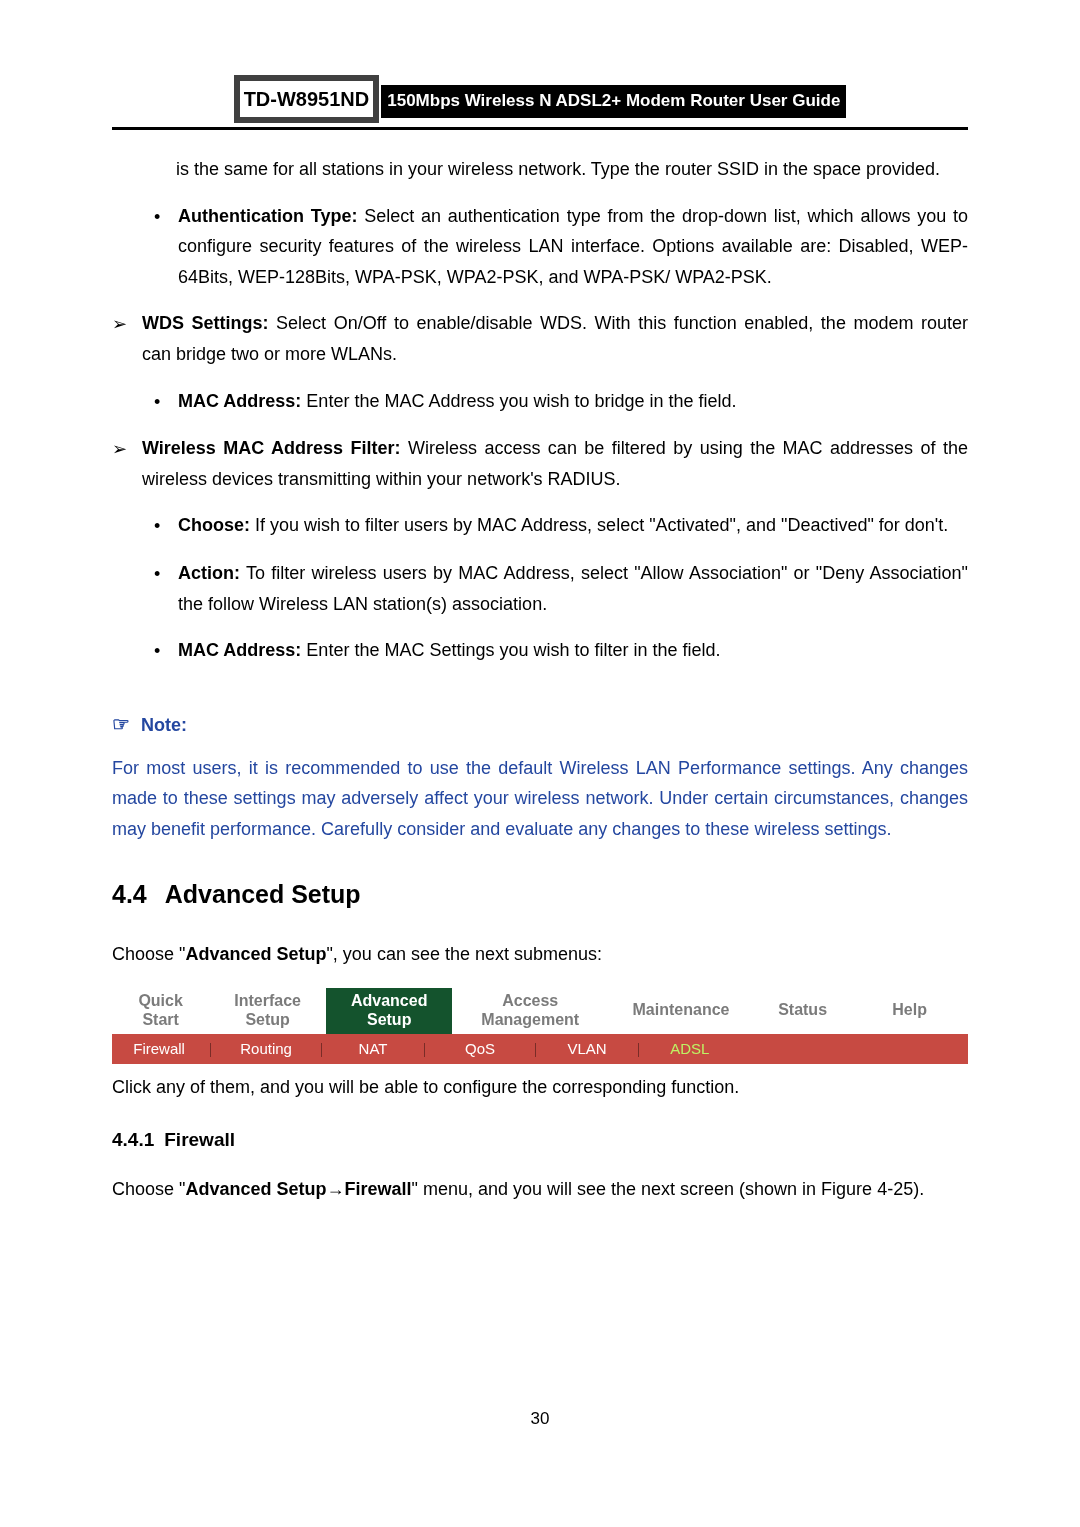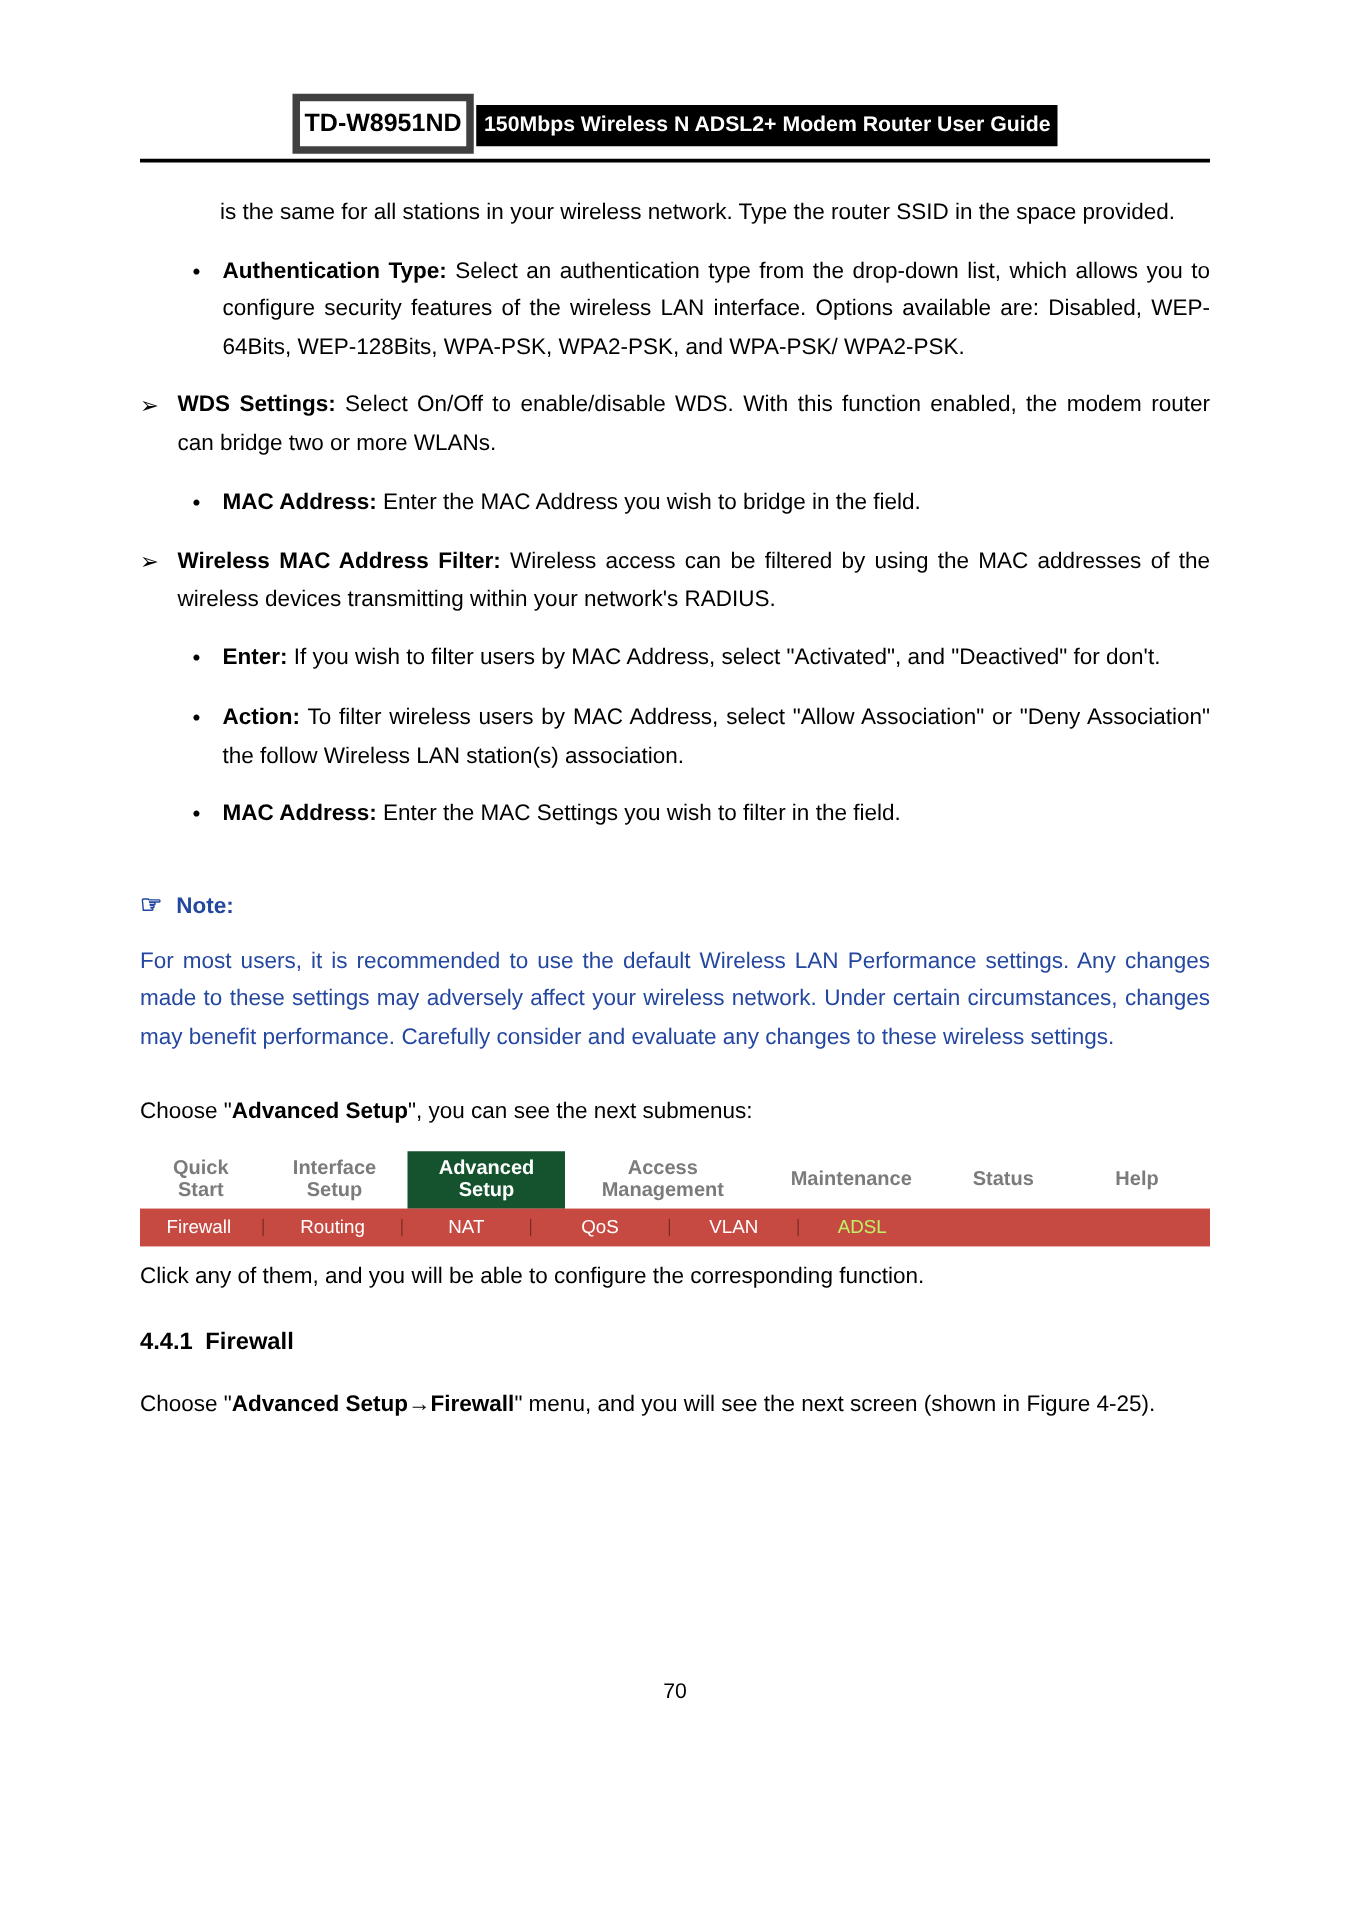--- a/index.html
+++ b/index.html
@@ -198,21 +198,21 @@
   <div class="arrow-bullet">
     <div class="arrow-bullet-row">
       <span class="arrow">➢</span>
       <span class="txt"><span class="bold">Wireless MAC Address Filter:</span><span> Wireless access can be filtered by using the MAC addresses of the wireless devices transmitting within your network's RADIUS.</span></span>
     </div>
   </div>
 
   <div class="sub-bullet">
     <div class="sub-bullet-row">
       <span class="dot">•</span>
-      <span class="txt"><span class="bold">Enter:</span><span> If you wish to filter users by MAC Address, select "Activated", and "Deactived" for don't.</span></span>
+      <span class="txt"><span class="bold">Choose:</span><span> If you wish to filter users by MAC Address, select "Activated", and "Deactived" for don't.</span></span>
     </div>
   </div>
 
   <div class="sub-bullet">
     <div class="sub-bullet-row">
       <span class="dot">•</span>
       <span class="txt"><span class="bold">Action:</span><span> To filter wireless users by MAC Address, select "Allow Association" or "Deny Association" the follow Wireless LAN station(s) association.</span></span>
     </div>
   </div>
 
@@ -222,20 +222,23 @@
       <span class="txt"><span class="bold">MAC Address:</span><span> Enter the MAC Settings you wish to filter in the field.</span></span>
     </div>
   </div>
 
   <div class="note-head">
     <span class="hand">☞</span>
     <span>Note:</span>
   </div>
   <p class="note-body">For most users, it is recommended to use the default Wireless LAN Performance settings. Any changes made to these settings may adversely affect your wireless network. Under certain circumstances, changes may benefit performance. Carefully consider and evaluate any changes to these wireless settings.</p>
 
+  <h2 class="section-heading">
+    <span class="section-num">4.4</span><span>Advanced Setup</span>
+  </h2>
 
   <p class="body-para">
     <span>Choose "</span><span class="bold">Advanced Setup</span><span>", you can see the next submenus:</span>
   </p>
 
   <div class="menu-table-wrap">
     <table class="menu">
       <tbody>
           <tr class="menu-top">
         <td style="width:10%">Quick<br>Start</td>
@@ -278,13 +281,13 @@
   <h3 class="sub-heading">
     <span class="sub-num">4.4.1</span><span>Firewall</span>
   </h3>
 
   <p class="body-para">
     <span>Choose "</span><span class="bold">Advanced Setup→Firewall</span><span>" menu, and you will see the next screen (shown in Figure 4-25).</span>
   </p>
 
 </div>
 
-<div class="page-num">70</div>
+<div class="page-num">30</div>
 
 </body></html>

